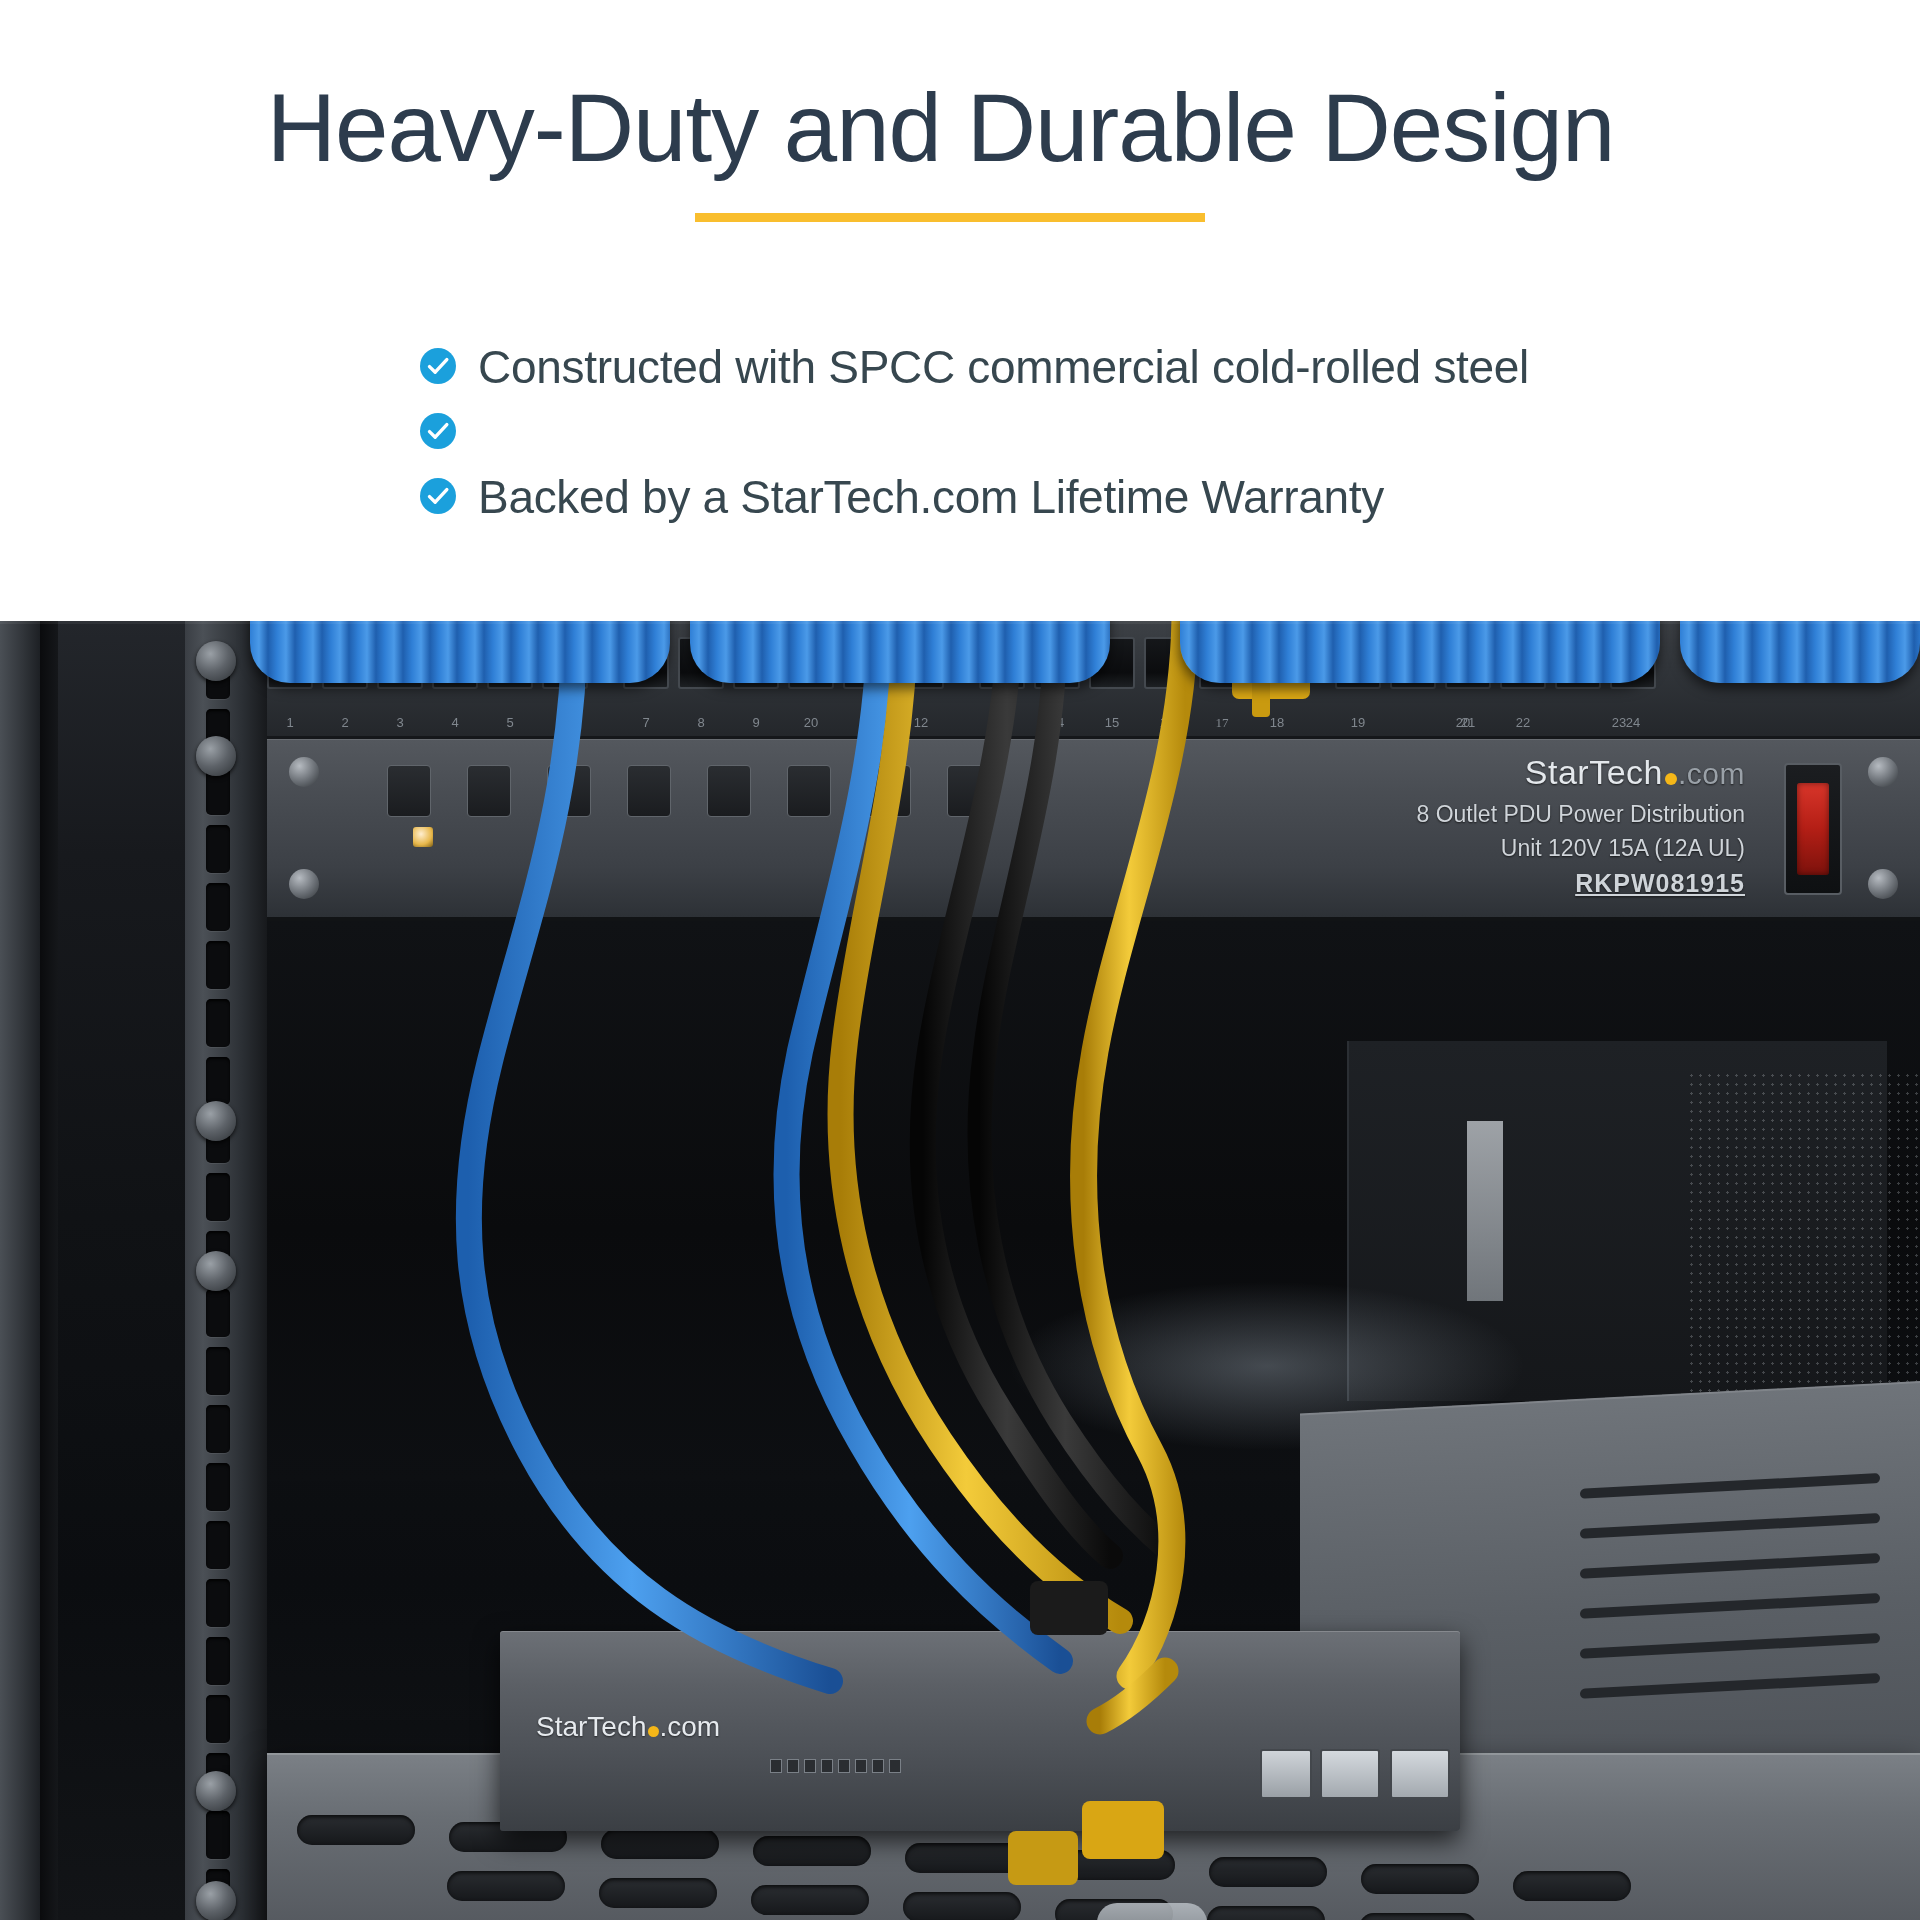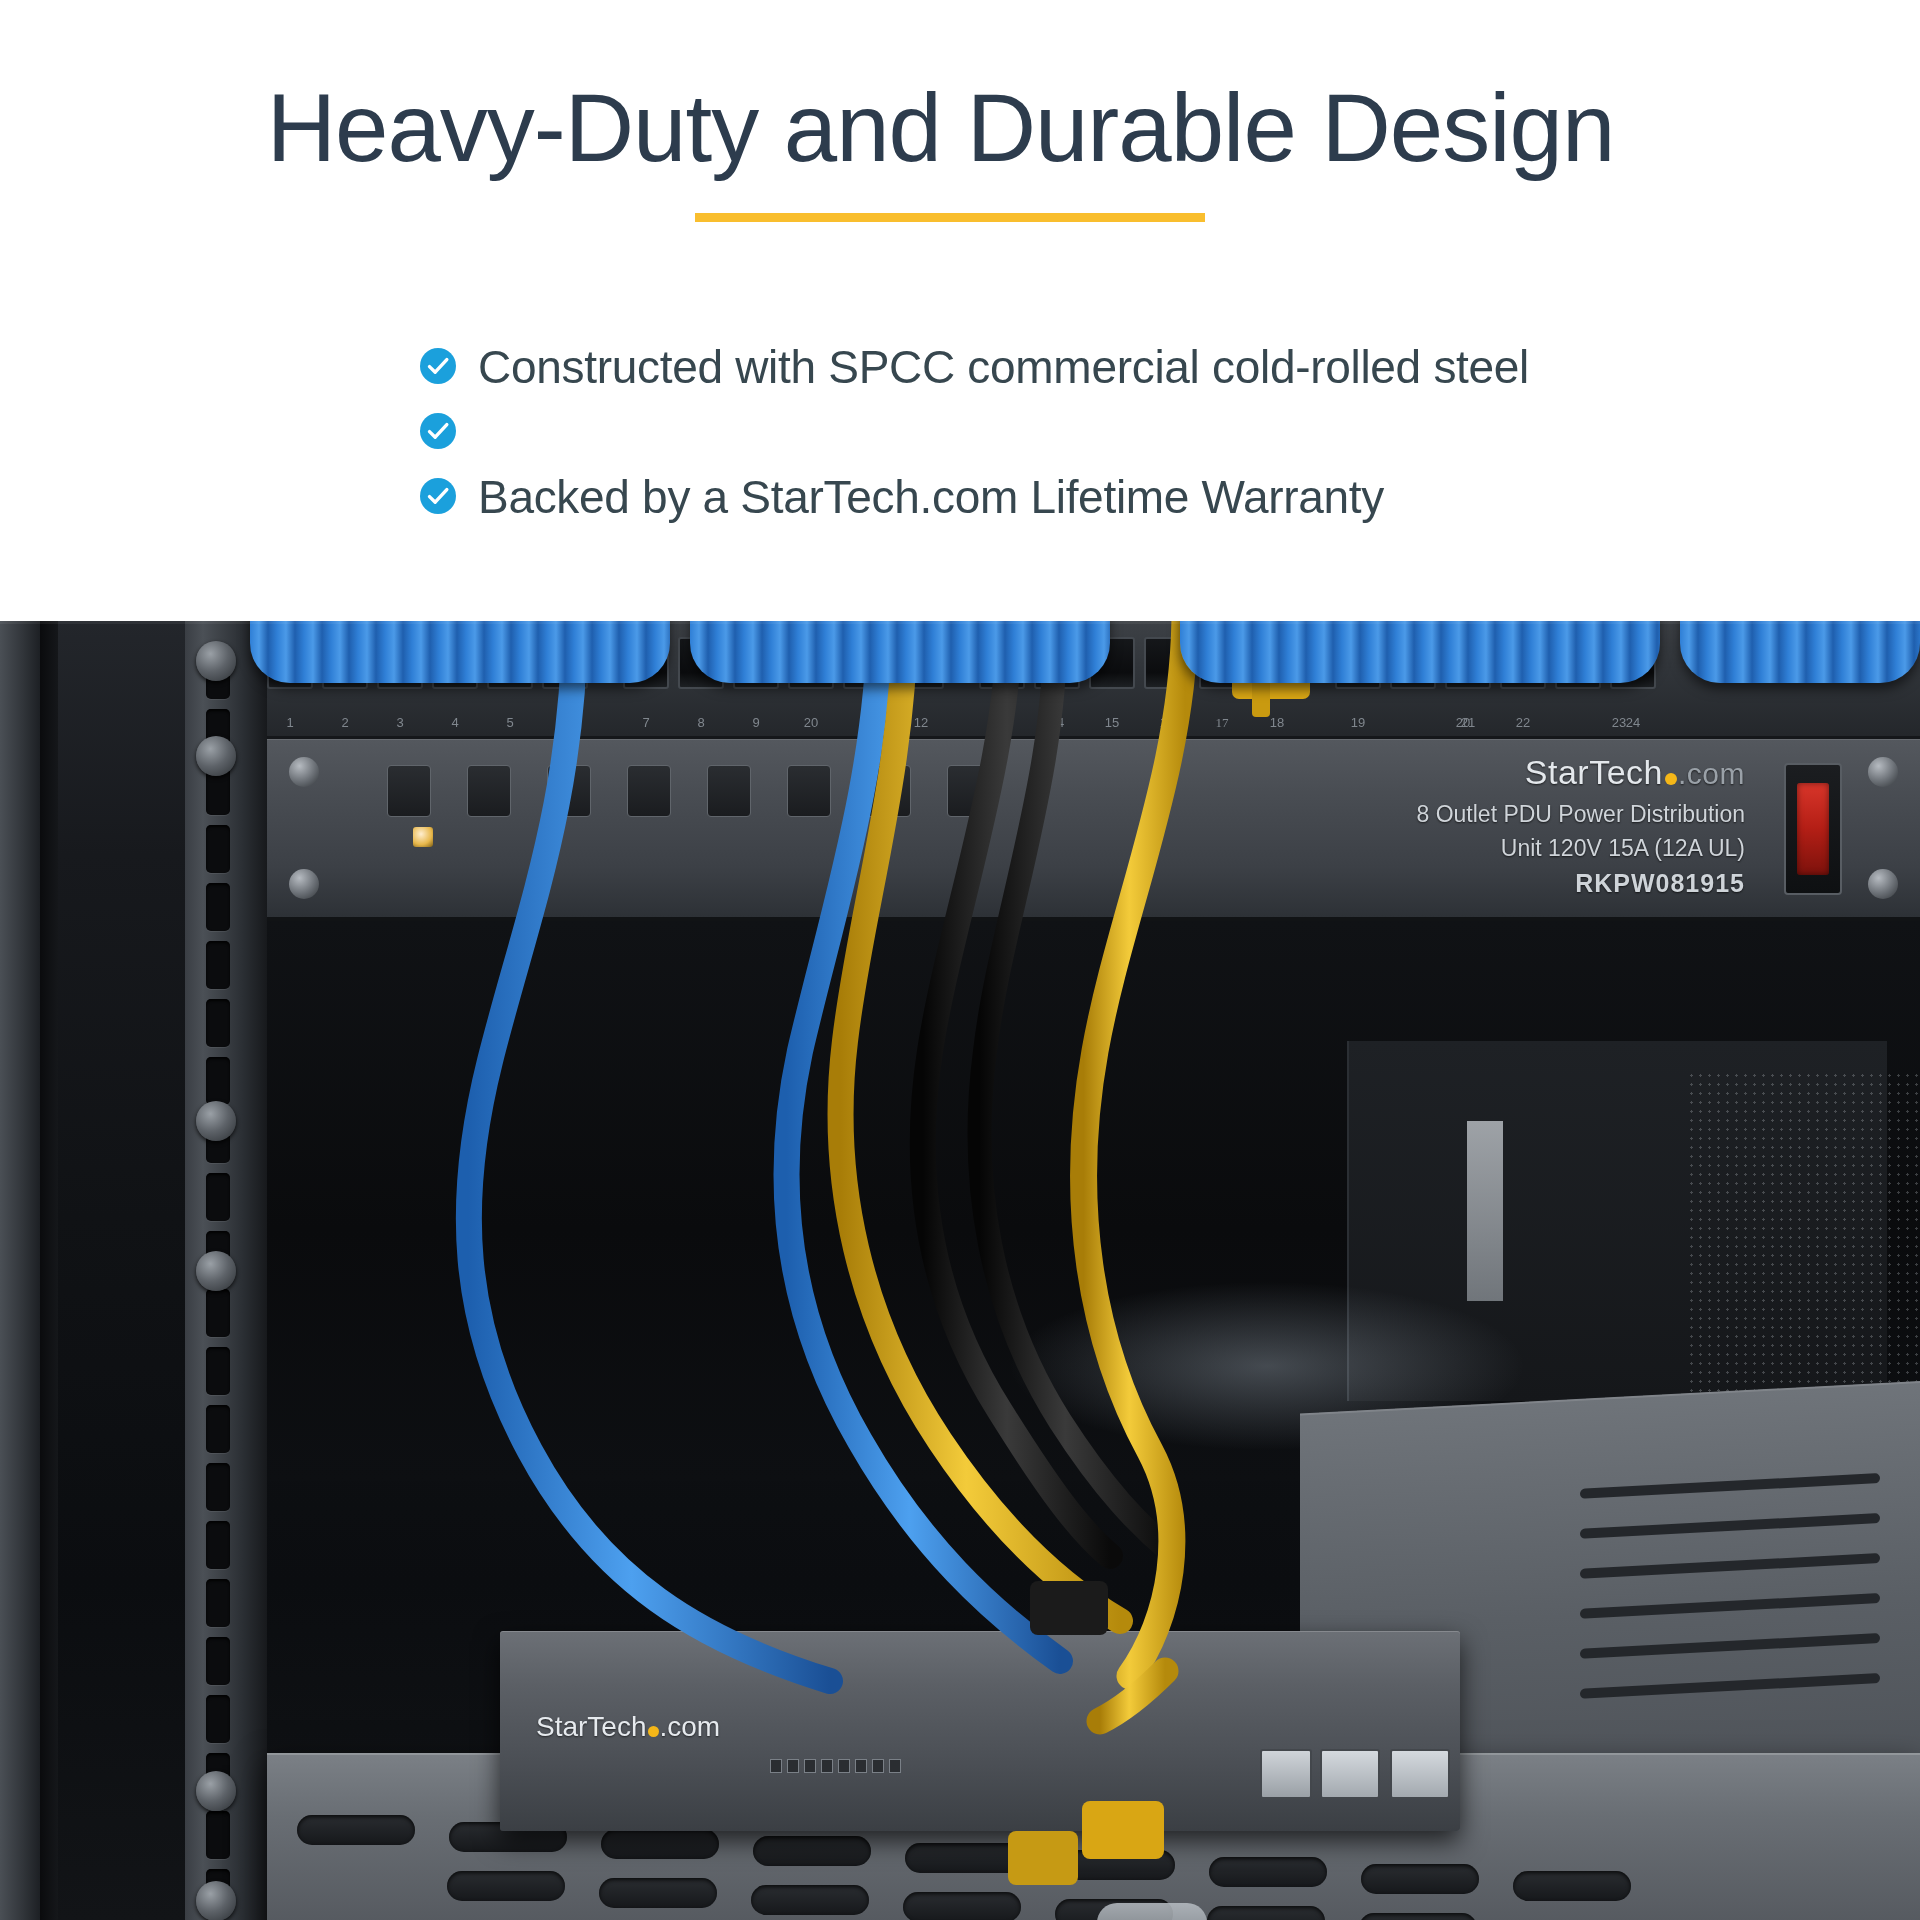--- a/index.html
+++ b/index.html
@@ -192,21 +192,21 @@
     white-space: nowrap;
   }
   .pdu-brand { top: 14px; font-size: 34px; letter-spacing: .5px; color: #e4e8ec; }
   .pdu-brand .dot {
     display: inline-block; width: 12px; height: 12px; border-radius: 50%;
     background: #f5b718; margin: 0 1px 0 2px; vertical-align: -1px;
   }
   .pdu-brand .com { color: #9aa1a8; font-size: 30px; }
   .pdu-line1 { top: 62px; font-size: 23px; }
   .pdu-line2 { top: 96px; font-size: 23px; }
-  .pdu-model { top: 130px; font-size: 25px; font-weight: bold; letter-spacing: 1px; }
+  .pdu-model { top: 130px; font-size: 25px; font-weight: bold; letter-spacing: 1px; text-decoration: underline; }
 
   .pdu-switch {
     position: absolute;
     right: 78px; top: 24px;
     width: 58px; height: 132px;
     background: linear-gradient(180deg,#1b1d20,#0e1012);
     border: 2px solid #585d63; border-radius: 4px;
     display: flex; align-items: center; justify-content: center;
   }
   .pdu-switch-rocker {

